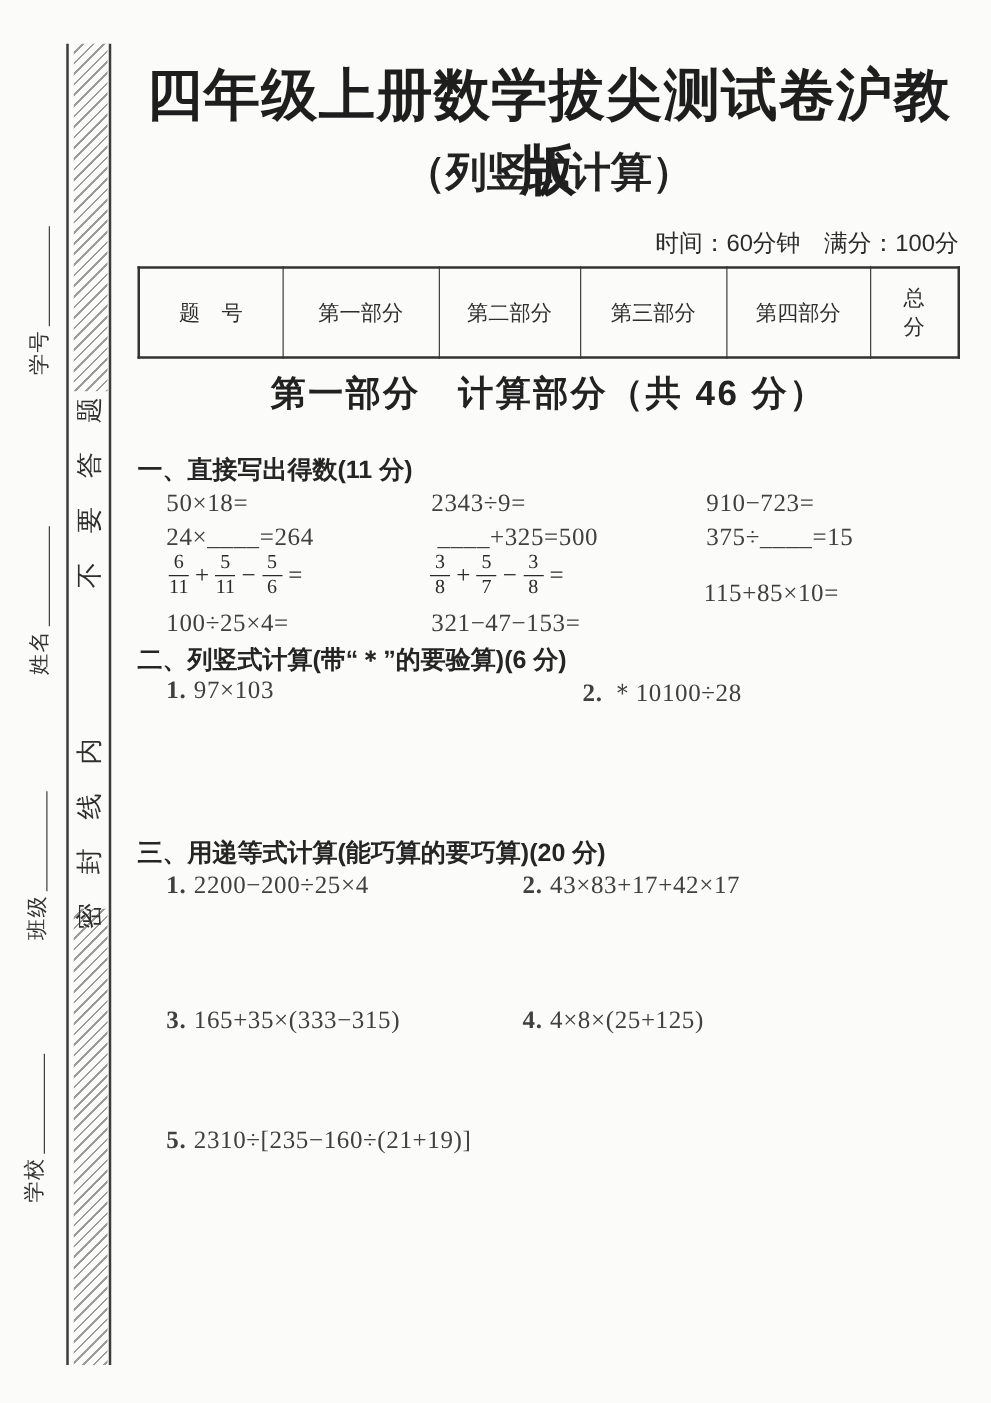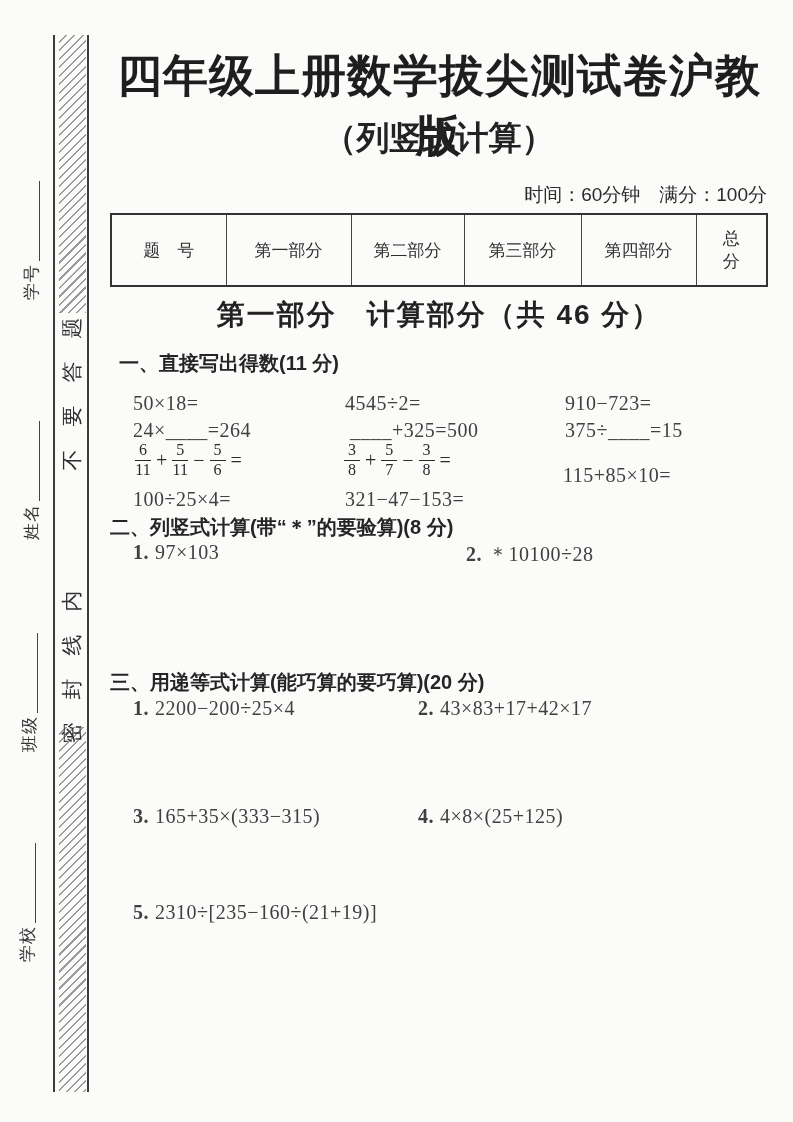--- a/index.html
+++ b/index.html
@@ -139,24 +139,24 @@
     <td style="width:113px;">第二部分</td>
     <td style="width:117px;">第三部分</td>
     <td style="width:115px;">第四部分</td>
     <td style="width:71px;">总　分</td>
   </tr>
 </tbody>
   </table>
 
 <div class="part-heading">第一部分　计算部分（共 46 分）</div>
 
-<div class="q-heading" style="left:110px; top:350px;margin-left:9px;">一、直接写出得数(11 分)</div>
+<div class="q-heading" style="left:110px; top:362px;">一、直接写出得数(11 分)</div>
 
 <span class="expr" style="left:133px; top:392px;">50×18=</span>
-<span class="expr" style="left:345px; top:392px;">4545÷2=</span>
+<span class="expr" style="left:345px; top:392px;">2343÷9=</span>
 <span class="expr" style="left:565px; top:392px;">910−723=</span>
 
 <span class="expr" style="left:133px; top:419px;">24×____=264</span>
 <span class="expr" style="left:350px; top:419px;">____+325=500</span>
 <span class="expr" style="left:565px; top:419px;">375÷____=15</span>
 
 <div class="frac-expr" style="left:133px; top:442px;">
     <span class="frac">
       <span class="num">6</span>
       <span class="den">11</span>
@@ -188,21 +188,21 @@
       <span class="num">3</span>
       <span class="den">8</span>
     </span>
     <span class="op">=</span>
   </div>
 <span class="expr" style="left:563px; top:464px;">115+85×10=</span>
 
 <span class="expr" style="left:133px; top:488px;">100÷25×4=</span>
 <span class="expr" style="left:345px; top:488px;">321−47−153=</span>
 
-<div class="q-heading" style="left:110px; top:514px;">二、列竖式计算(带“＊”的要验算)(8 分)</div>
+<div class="q-heading" style="left:110px; top:514px;">二、列竖式计算(带“＊”的要验算)(6 分)</div>
 <span class="expr" style="left:133px; top:541px;"><b class="no">1.</b><span>97×103</span></span>
 <span class="expr" style="left:418px; top:541px;margin-left:48px;"><b class="no">2.</b><span>＊10100÷28</span></span>
 
 <div class="q-heading" style="left:110px; top:669px;">三、用递等式计算(能巧算的要巧算)(20 分)</div>
 <span class="expr" style="left:133px; top:697px;"><b class="no">1.</b><span>2200−200÷25×4</span></span>
 <span class="expr" style="left:418px; top:697px;"><b class="no">2.</b><span>43×83+17+42×17</span></span>
 <span class="expr" style="left:133px; top:805px;"><b class="no">3.</b><span>165+35×(333−315)</span></span>
 <span class="expr" style="left:418px; top:805px;"><b class="no">4.</b><span>4×8×(25+125)</span></span>
 <span class="expr" style="left:133px; top:901px;"><b class="no">5.</b><span>2310÷[235−160÷(21+19)]</span></span>
 

